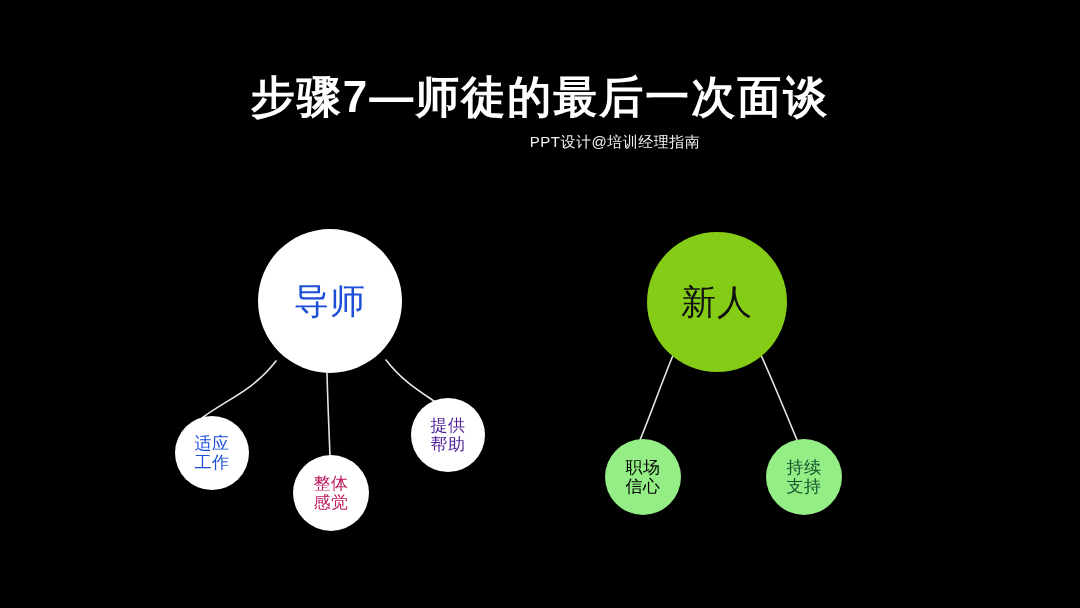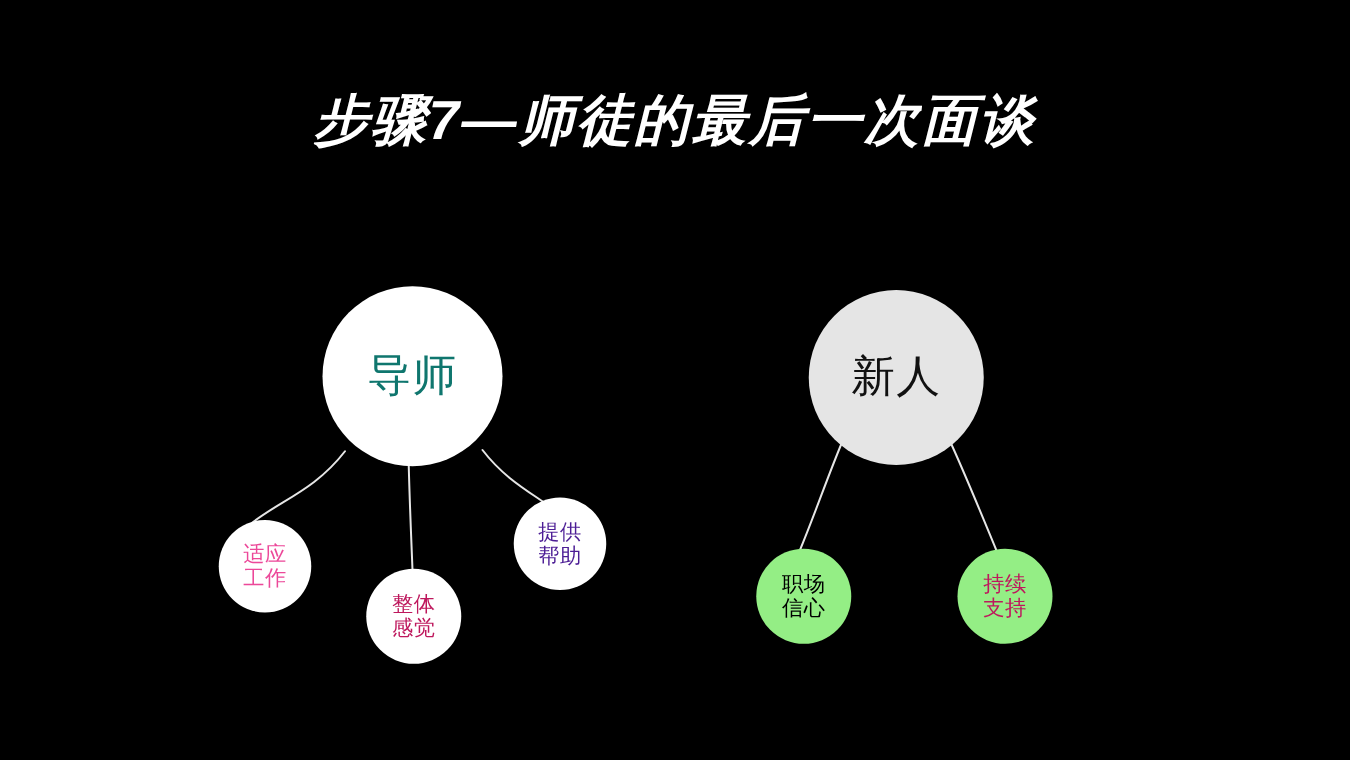--- a/index.html
+++ b/index.html
@@ -20,21 +20,20 @@
   #title-block {
     position: absolute;
     left: 0;
     top: 70px;
     width: 1080px;
     text-align: center;
   }
   #slide-title {
     font-size: 44px;
     font-weight: bold;
-    font-style: italic;
     color: #ffffff;
     letter-spacing: 2px;
     line-height: 54px;
     white-space: nowrap;
   }
   #slide-subtitle {
     margin-top: 8px;
     margin-left: 150px;
     font-size: 15px;
     font-weight: normal;
@@ -85,56 +84,57 @@
     letter-spacing: 0.5px;
   }
 </style>
 </head>
 <body>
 
 <div id="slide">
 
   <div id="title-block">
     <div id="slide-title">步骤7—师徒的最后一次面谈</div>
+    <div id="slide-subtitle">PPT设计@培训经理指南</div>
   </div>
 
   <div id="diagram-canvas">
 
     <svg id="connector-layer" viewBox="0 0 1080 608">
         <path d="M 276,361 C 252,392 225,400 202,418" fill="none" stroke="#e6e6e6" stroke-width="1.6" stroke-linecap="round"></path>
         <path d="M 327,373 C 328,410 329,430 330,456" fill="none" stroke="#e6e6e6" stroke-width="1.6" stroke-linecap="round"></path>
         <path d="M 386,360 C 409,390 435,398 457,419" fill="none" stroke="#e6e6e6" stroke-width="1.6" stroke-linecap="round"></path>
         <path d="M 674,353 C 663,379 652,411 640,440" fill="none" stroke="#e6e6e6" stroke-width="1.6" stroke-linecap="round"></path>
         <path d="M 760,353 C 772,379 785,411 797,440" fill="none" stroke="#e6e6e6" stroke-width="1.6" stroke-linecap="round"></path>
       </svg>
 
     <div id="node-layer">
-        <div class="node node-leaf" style="left: 175px; top: 416px; width: 74px; height: 74px; background: rgb(255, 255, 255); color: #ec4899;">
+        <div class="node node-leaf" style="left: 175px; top: 416px; width: 74px; height: 74px; background: rgb(255, 255, 255); color: #1d4ed8;">
           <span class="node-label">适应
 工作</span>
         </div>
         <div class="node node-leaf" style="left: 293px; top: 455px; width: 76px; height: 76px; background: rgb(255, 255, 255); color: #be185d;">
           <span class="node-label">整体
 感觉</span>
         </div>
         <div class="node node-leaf" style="left: 411px; top: 398px; width: 74px; height: 74px; background: rgb(255, 255, 255); color: #4c1d95;">
           <span class="node-label">提供
 帮助</span>
         </div>
-        <div class="node node-root" style="left: 258px; top: 229px; width: 144px; height: 144px; background: rgb(255, 255, 255); color: #0f766e;">
+        <div class="node node-root" style="left: 258px; top: 229px; width: 144px; height: 144px; background: rgb(255, 255, 255); color: #1d4ed8;">
           <span class="node-label">导师</span>
         </div>
         <div class="node node-leaf" style="left: 605px; top: 439px; width: 76px; height: 76px; background: rgb(148, 238, 133); color: #000000;">
           <span class="node-label">职场
 信心</span>
         </div>
-        <div class="node node-leaf" style="left: 766px; top: 439px; width: 76px; height: 76px; background: rgb(148, 238, 133); color: #be185d;">
+        <div class="node node-leaf" style="left: 766px; top: 439px; width: 76px; height: 76px; background: rgb(148, 238, 133); color: #14532d;">
           <span class="node-label">持续
 支持</span>
         </div>
-        <div class="node node-root" style="left: 647px; top: 232px; width: 140px; height: 140px; background: #e5e5e5; color: rgb(17, 17, 17);">
+        <div class="node node-root" style="left: 647px; top: 232px; width: 140px; height: 140px; background: #84cc16; color: rgb(17, 17, 17);">
           <span class="node-label">新人</span>
         </div>
       </div>
 
   </div>
 
 </div>
 
 </body></html>

